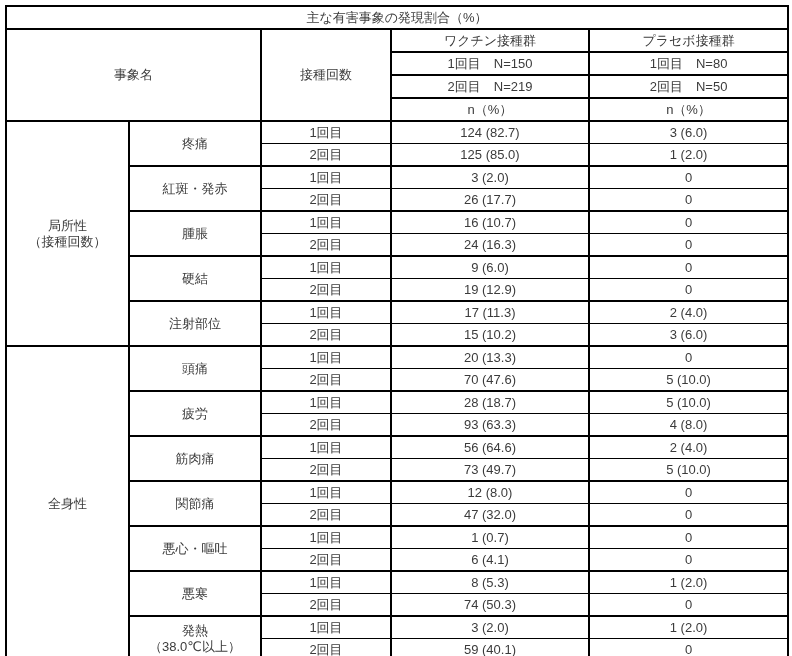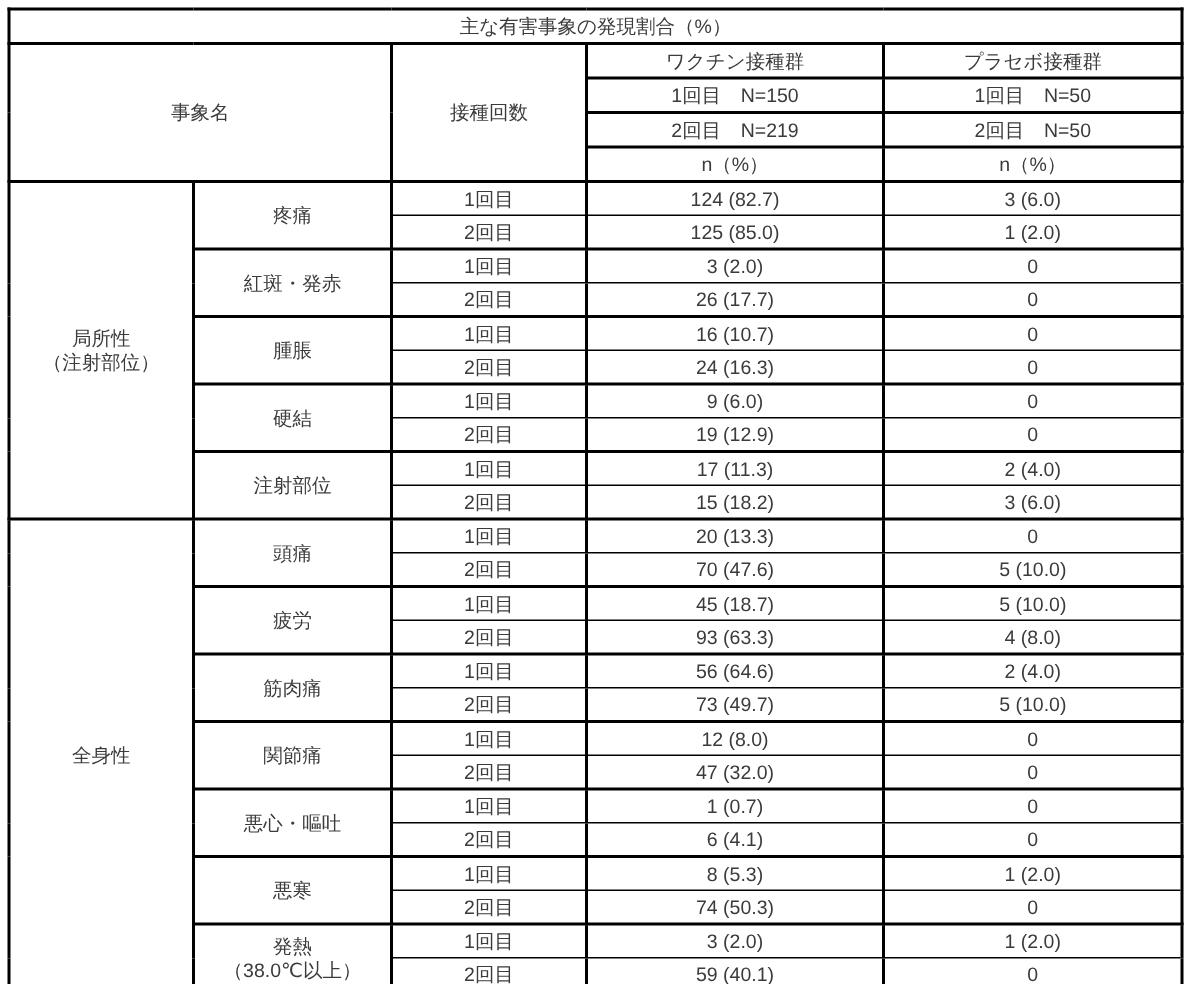--- a/index.html
+++ b/index.html
@@ -59,35 +59,35 @@
         <td colspan="5" class="title-cell">主な有害事象の発現割合（%）</td>
       </tr>
       <tr>
         <td colspan="2" rowspan="4">事象名</td>
         <td rowspan="4">接種回数</td>
         <td class="bb1">ワクチン接種群</td>
         <td class="bb1">プラセボ接種群</td>
       </tr>
       <tr class="h-thin">
         <td class="bb1">1回目　N=150</td>
-        <td class="bb1">1回目　N=50</td>
+        <td class="bb1">1回目　N=80</td>
       </tr>
       <tr class="h-thin">
         <td class="bb1">2回目　N=219</td>
         <td class="bb1">2回目　N=50</td>
       </tr>
       <tr class="h-thin">
         <td>n（%）</td>
         <td>n（%）</td>
       </tr>
     </tbody>
     <tbody id="table-body">
         <tr class="event-start">
           <td rowspan="10" class="pre">局所性
-（注射部位）</td>
+（接種回数）</td>
           <td rowspan="2" class="pre">疼痛</td>
           <td class="data-cell">1回目</td>
           <td class="data-cell">124 (82.7)</td>
           <td class="data-cell">3 (6.0)</td>
         </tr>
         <tr class="dose-row">
           <td class="data-cell">2回目</td>
           <td class="data-cell">125 (85.0)</td>
           <td class="data-cell">1 (2.0)</td>
         </tr>
@@ -125,39 +125,39 @@
           <td class="data-cell">0</td>
         </tr>
         <tr class="event-start">
           <td rowspan="2" class="pre">注射部位</td>
           <td class="data-cell">1回目</td>
           <td class="data-cell">17 (11.3)</td>
           <td class="data-cell">2 (4.0)</td>
         </tr>
         <tr class="dose-row">
           <td class="data-cell">2回目</td>
-          <td class="data-cell">15 (18.2)</td>
+          <td class="data-cell">15 (10.2)</td>
           <td class="data-cell">3 (6.0)</td>
         </tr>
         <tr class="event-start">
           <td rowspan="14" class="pre">全身性</td>
           <td rowspan="2" class="pre">頭痛</td>
           <td class="data-cell">1回目</td>
           <td class="data-cell">20 (13.3)</td>
           <td class="data-cell">0</td>
         </tr>
         <tr class="dose-row">
           <td class="data-cell">2回目</td>
           <td class="data-cell">70 (47.6)</td>
           <td class="data-cell">5 (10.0)</td>
         </tr>
         <tr class="event-start">
           <td rowspan="2" class="pre">疲労</td>
           <td class="data-cell">1回目</td>
-          <td class="data-cell">45 (18.7)</td>
+          <td class="data-cell">28 (18.7)</td>
           <td class="data-cell">5 (10.0)</td>
         </tr>
         <tr class="dose-row">
           <td class="data-cell">2回目</td>
           <td class="data-cell">93 (63.3)</td>
           <td class="data-cell">4 (8.0)</td>
         </tr>
         <tr class="event-start">
           <td rowspan="2" class="pre">筋肉痛</td>
           <td class="data-cell">1回目</td>

